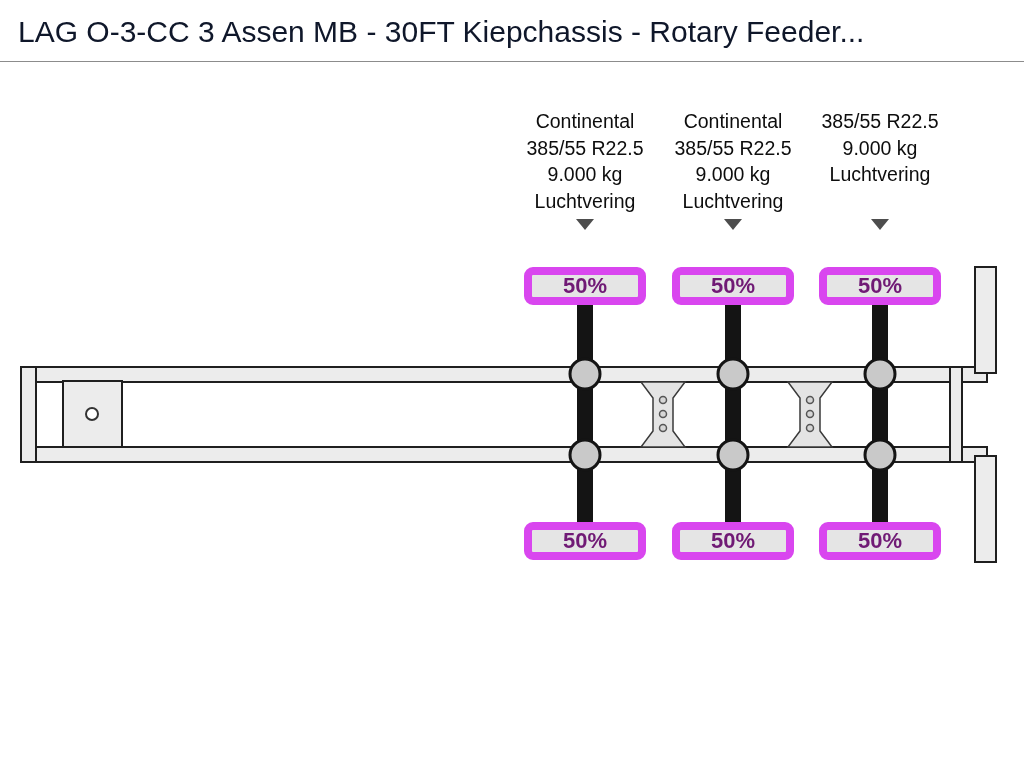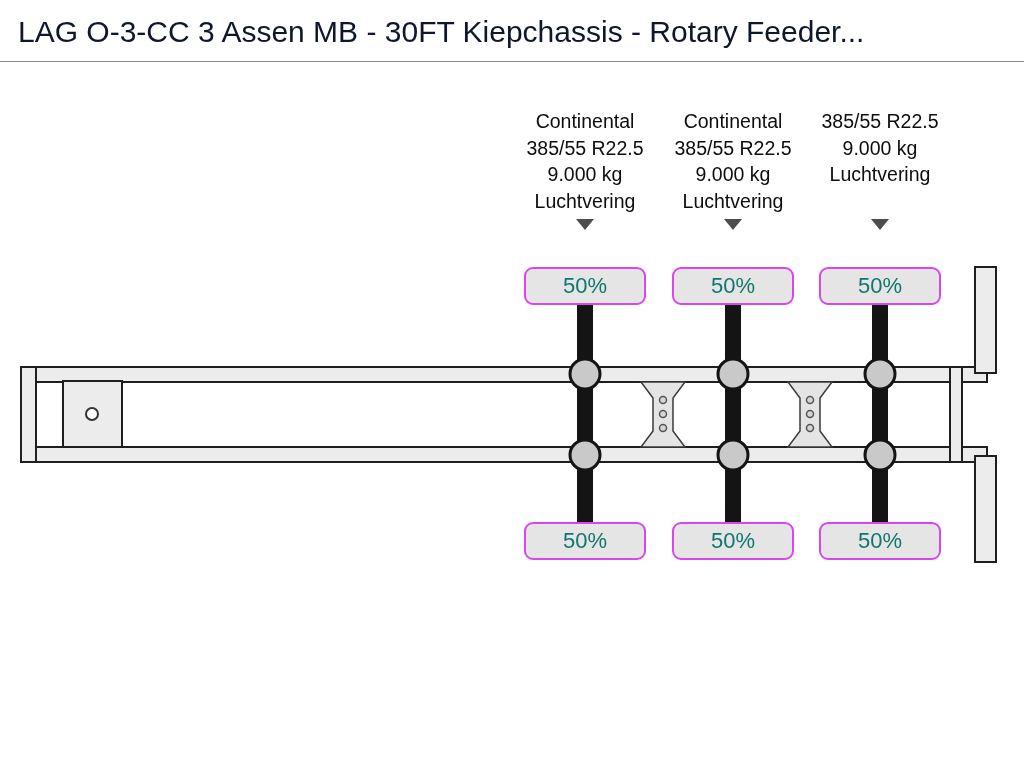--- a/index.html
+++ b/index.html
@@ -51,24 +51,24 @@
     border-left:9px solid transparent;
     border-right:9px solid transparent;
     border-top:11px solid #4d4d4d;
   }
 
   .badge {
     position:absolute;
     left:calc(var(--cx) - 61px);
     width:122px; height:38px;
     background:#e5e5e5;
-    border:2px solid #d946ef;
+    border:8px solid #d946ef;
     border-radius:9px;
     display:flex; align-items:center; justify-content:center;
-    font-size:22px; color:#0f766e;
+    font-size:22px; color:#701a75;font-weight:bold;
   }
   .badge.top    { top:267px; }
   .badge.bottom { top:522px; }
 
   svg.chassis { position:absolute; left:0; top:0; }
   .steel       { fill:#ececec; stroke:#1f1f1f; stroke-width:2; }
   .hole        { fill:#ffffff; stroke:#333333; stroke-width:2; }
   .gusset      { fill:#e4e4e4; stroke:#3a3a3a; stroke-width:1.5; }
   .gusset-hole { fill:#d6d6d6; stroke:#555555; stroke-width:1.5; }
   .axlebar     { fill:#141414; }

